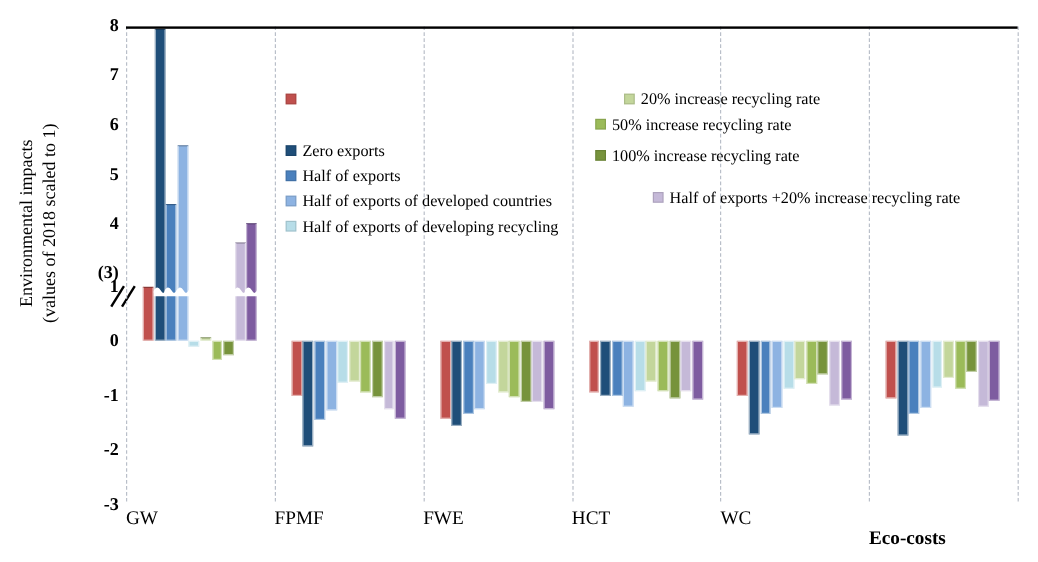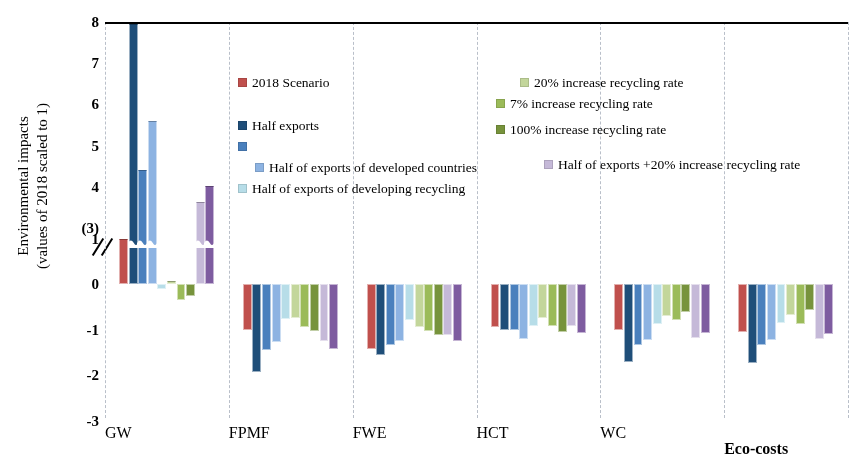--- a/index.html
+++ b/index.html
@@ -179,26 +179,26 @@
   <div id="glabels">
       <div class="glabel" style="left: 105px; width: 123.833px;">GW</div>
       <div class="glabel" style="left: 228.833px; width: 123.833px;">FPMF</div>
       <div class="glabel" style="left: 352.667px; width: 123.833px;">FWE</div>
       <div class="glabel" style="left: 476.5px; width: 123.833px;">HCT</div>
       <div class="glabel" style="left: 600.333px; width: 123.833px;">WC</div>
       <div class="glabel bold" style="left: 724.167px; width: 123.833px; margin-top: 16px;">Eco-costs</div>
     </div>
 
   <div class="legend-col" id="legend-left" style="left:238px;top:72px;">
-      <div class="legend-item" style="margin-top: 0px;"><span class="sw" style="background: rgb(192, 80, 77);"></span><span class="lt">2018 Scenario</span></div>
-      <div class="legend-item" style="margin-top: 22px;"><span class="sw" style="background: rgb(31, 78, 121);"></span><span class="lt">Half exports</span></div>
-      <div class="legend-item" style="margin-top: 0px;"><span class="sw" style="background: rgb(74, 128, 189);"></span></div>
-      <div class="legend-item" style="margin-top: 0px; margin-left: 17px;"><span class="sw" style="background: rgb(141, 179, 226);"></span><span class="lt">Half of exports of developed countries</span></div>
+      <div class="legend-item" style="margin-top: 0px;"><span class="sw" style="background: rgb(192, 80, 77);"></span></div>
+      <div class="legend-item" style="margin-top: 22px;"><span class="sw" style="background: rgb(31, 78, 121);"></span><span class="lt">Zero exports</span></div>
+      <div class="legend-item" style="margin-top: 0px;"><span class="sw" style="background: rgb(74, 128, 189);"></span><span class="lt">Half of exports</span></div>
+      <div class="legend-item" style="margin-top: 0px;"><span class="sw" style="background: rgb(141, 179, 226);"></span><span class="lt">Half of exports of developed countries</span></div>
       <div class="legend-item" style="margin-top: 0px;"><span class="sw" style="background: rgb(183, 221, 232);"></span><span class="lt">Half of exports of developing recycling</span></div>
     </div>
   <div class="legend-col" id="legend-right" style="left:496px;top:72px;">
       <div class="legend-item" style="margin-top: 0px; padding-left: 24px;"><span class="sw" style="background: rgb(195, 214, 155);"></span><span class="lt">20% increase recycling rate</span></div>
-      <div class="legend-item" style="margin-top: 0px;"><span class="sw" style="background: rgb(155, 187, 89);"></span><span class="lt">7% increase recycling rate</span></div>
+      <div class="legend-item" style="margin-top: 0px;"><span class="sw" style="background: rgb(155, 187, 89);"></span><span class="lt">50% increase recycling rate</span></div>
       <div class="legend-item" style="margin-top: 5px;"><span class="sw" style="background: rgb(119, 147, 60);"></span><span class="lt">100% increase recycling rate</span></div>
       <div class="legend-item" style="margin-top: 14px; padding-left: 48px;"><span class="sw" style="background: rgb(197, 185, 216);"></span><span class="lt">Half of exports +20% increase recycling rate</span></div>
     </div>
 
 </div>
 
 </body></html>

